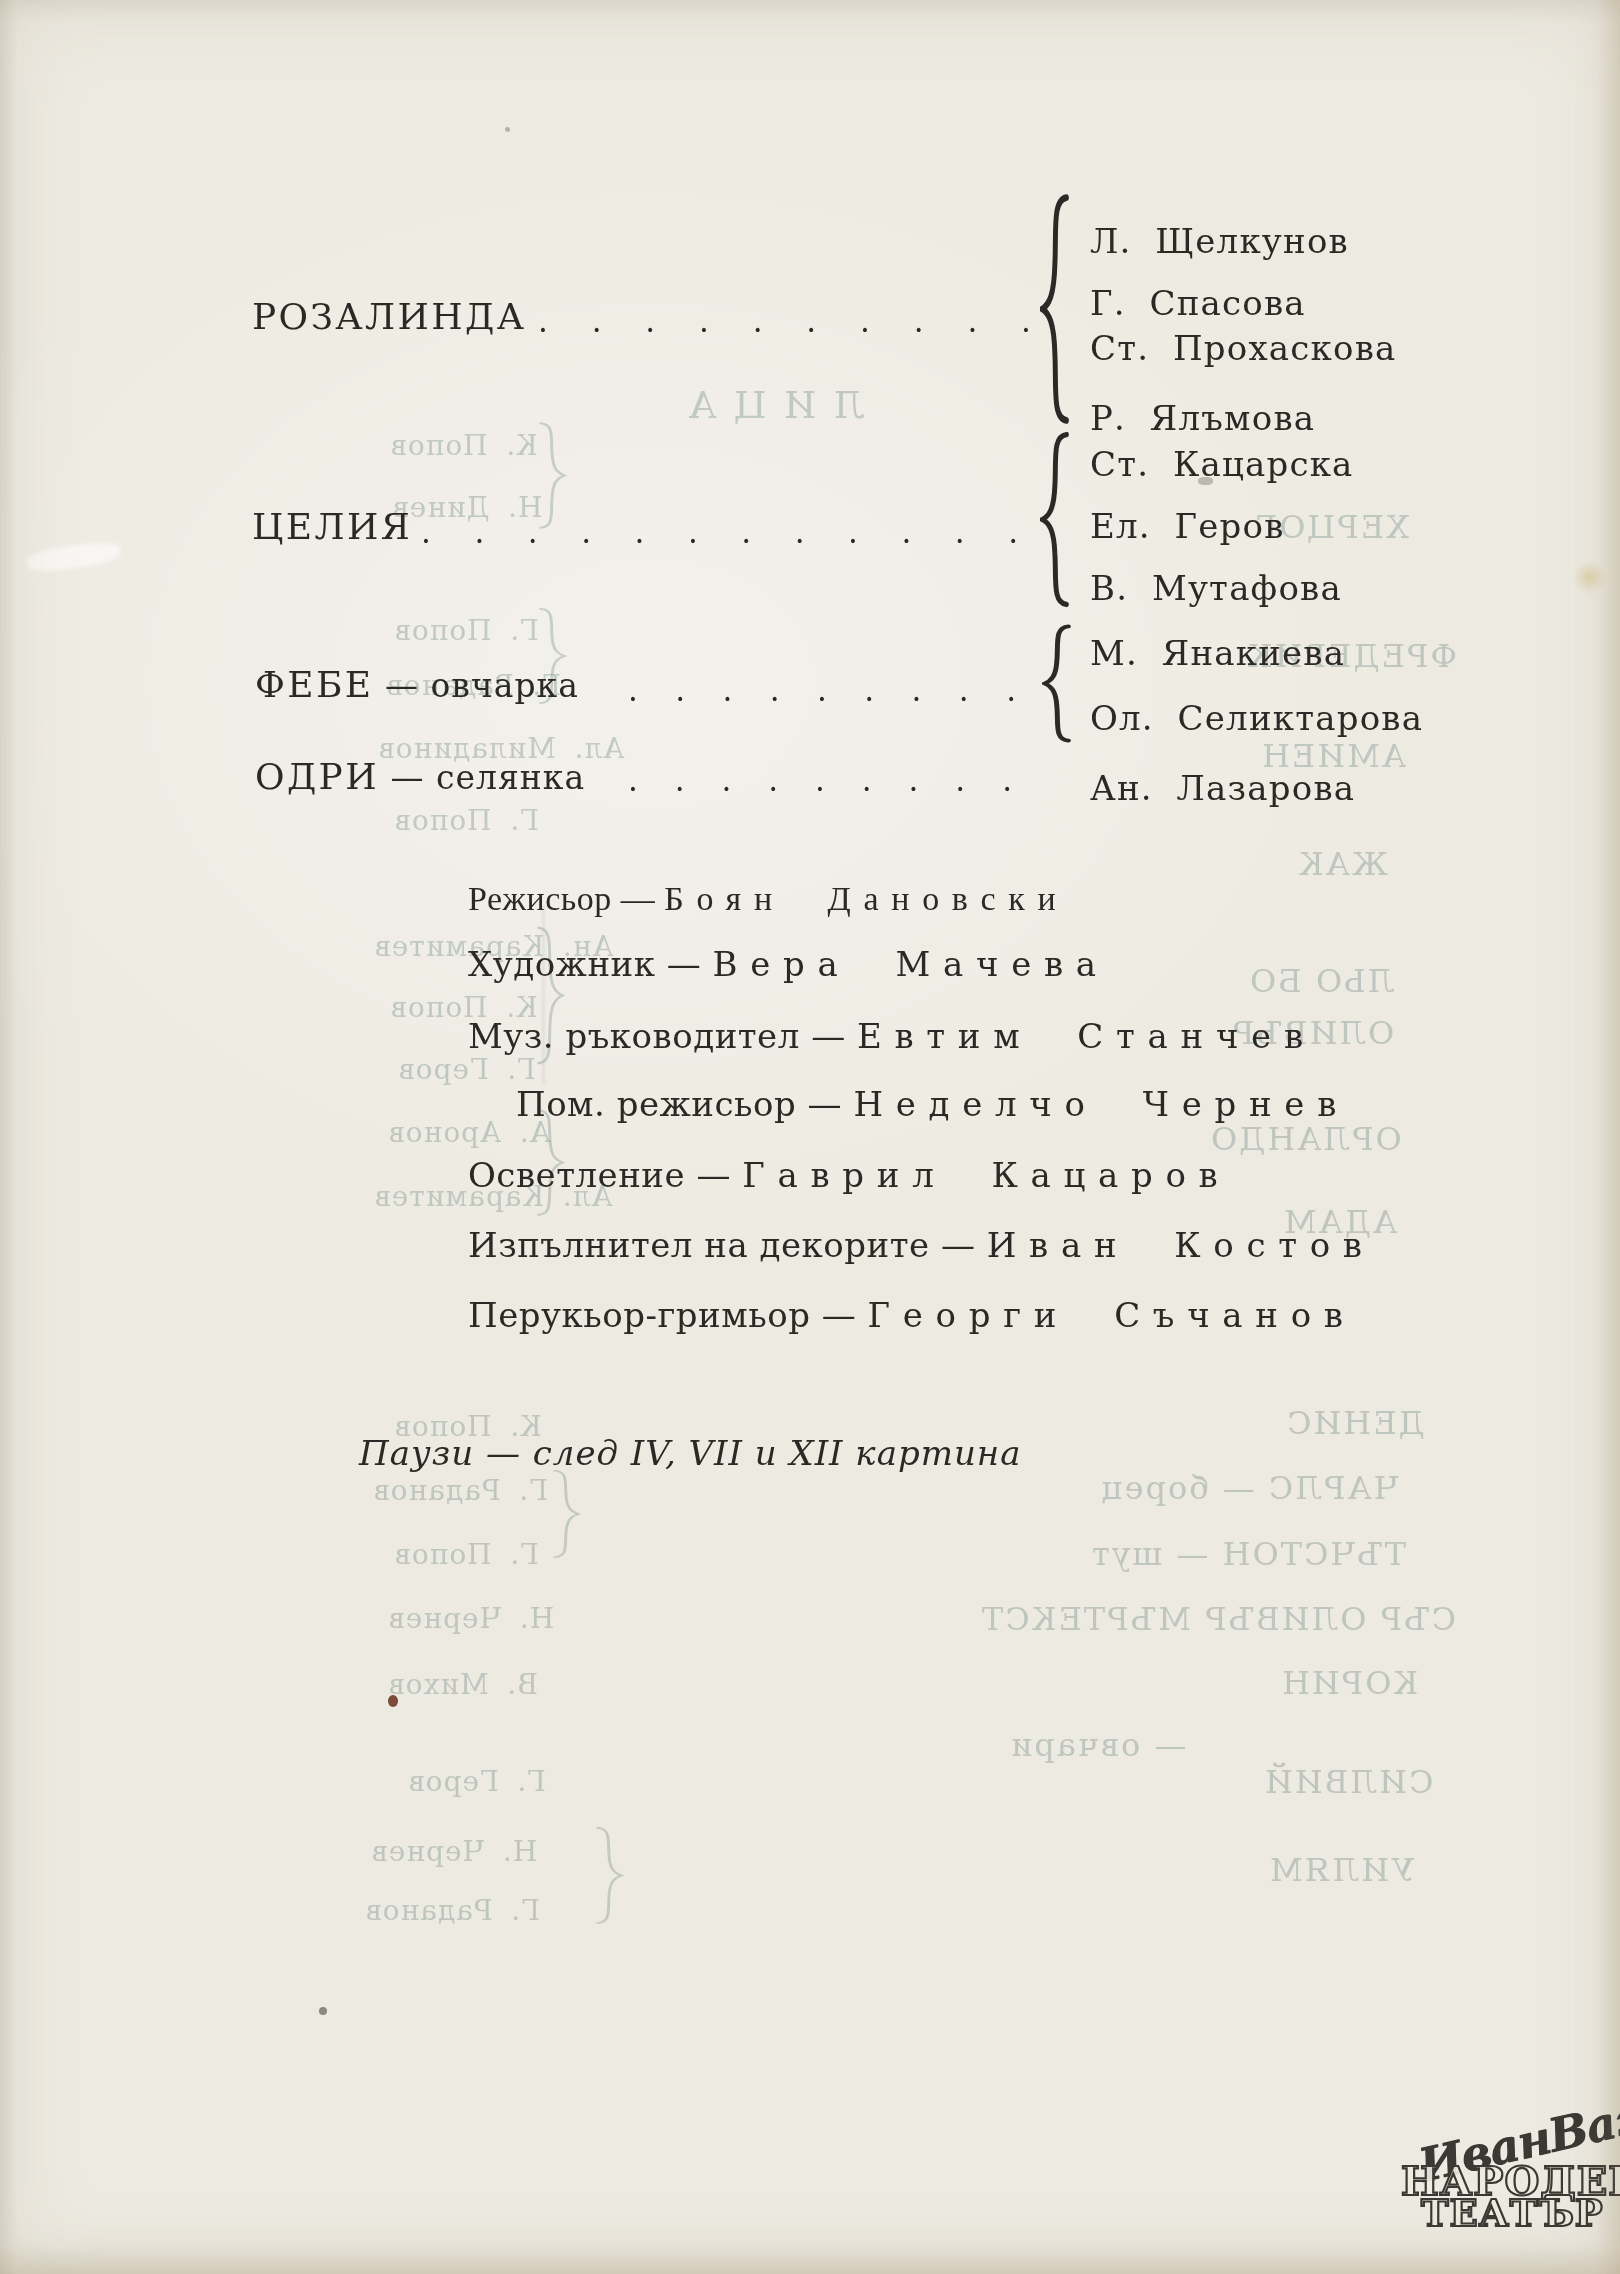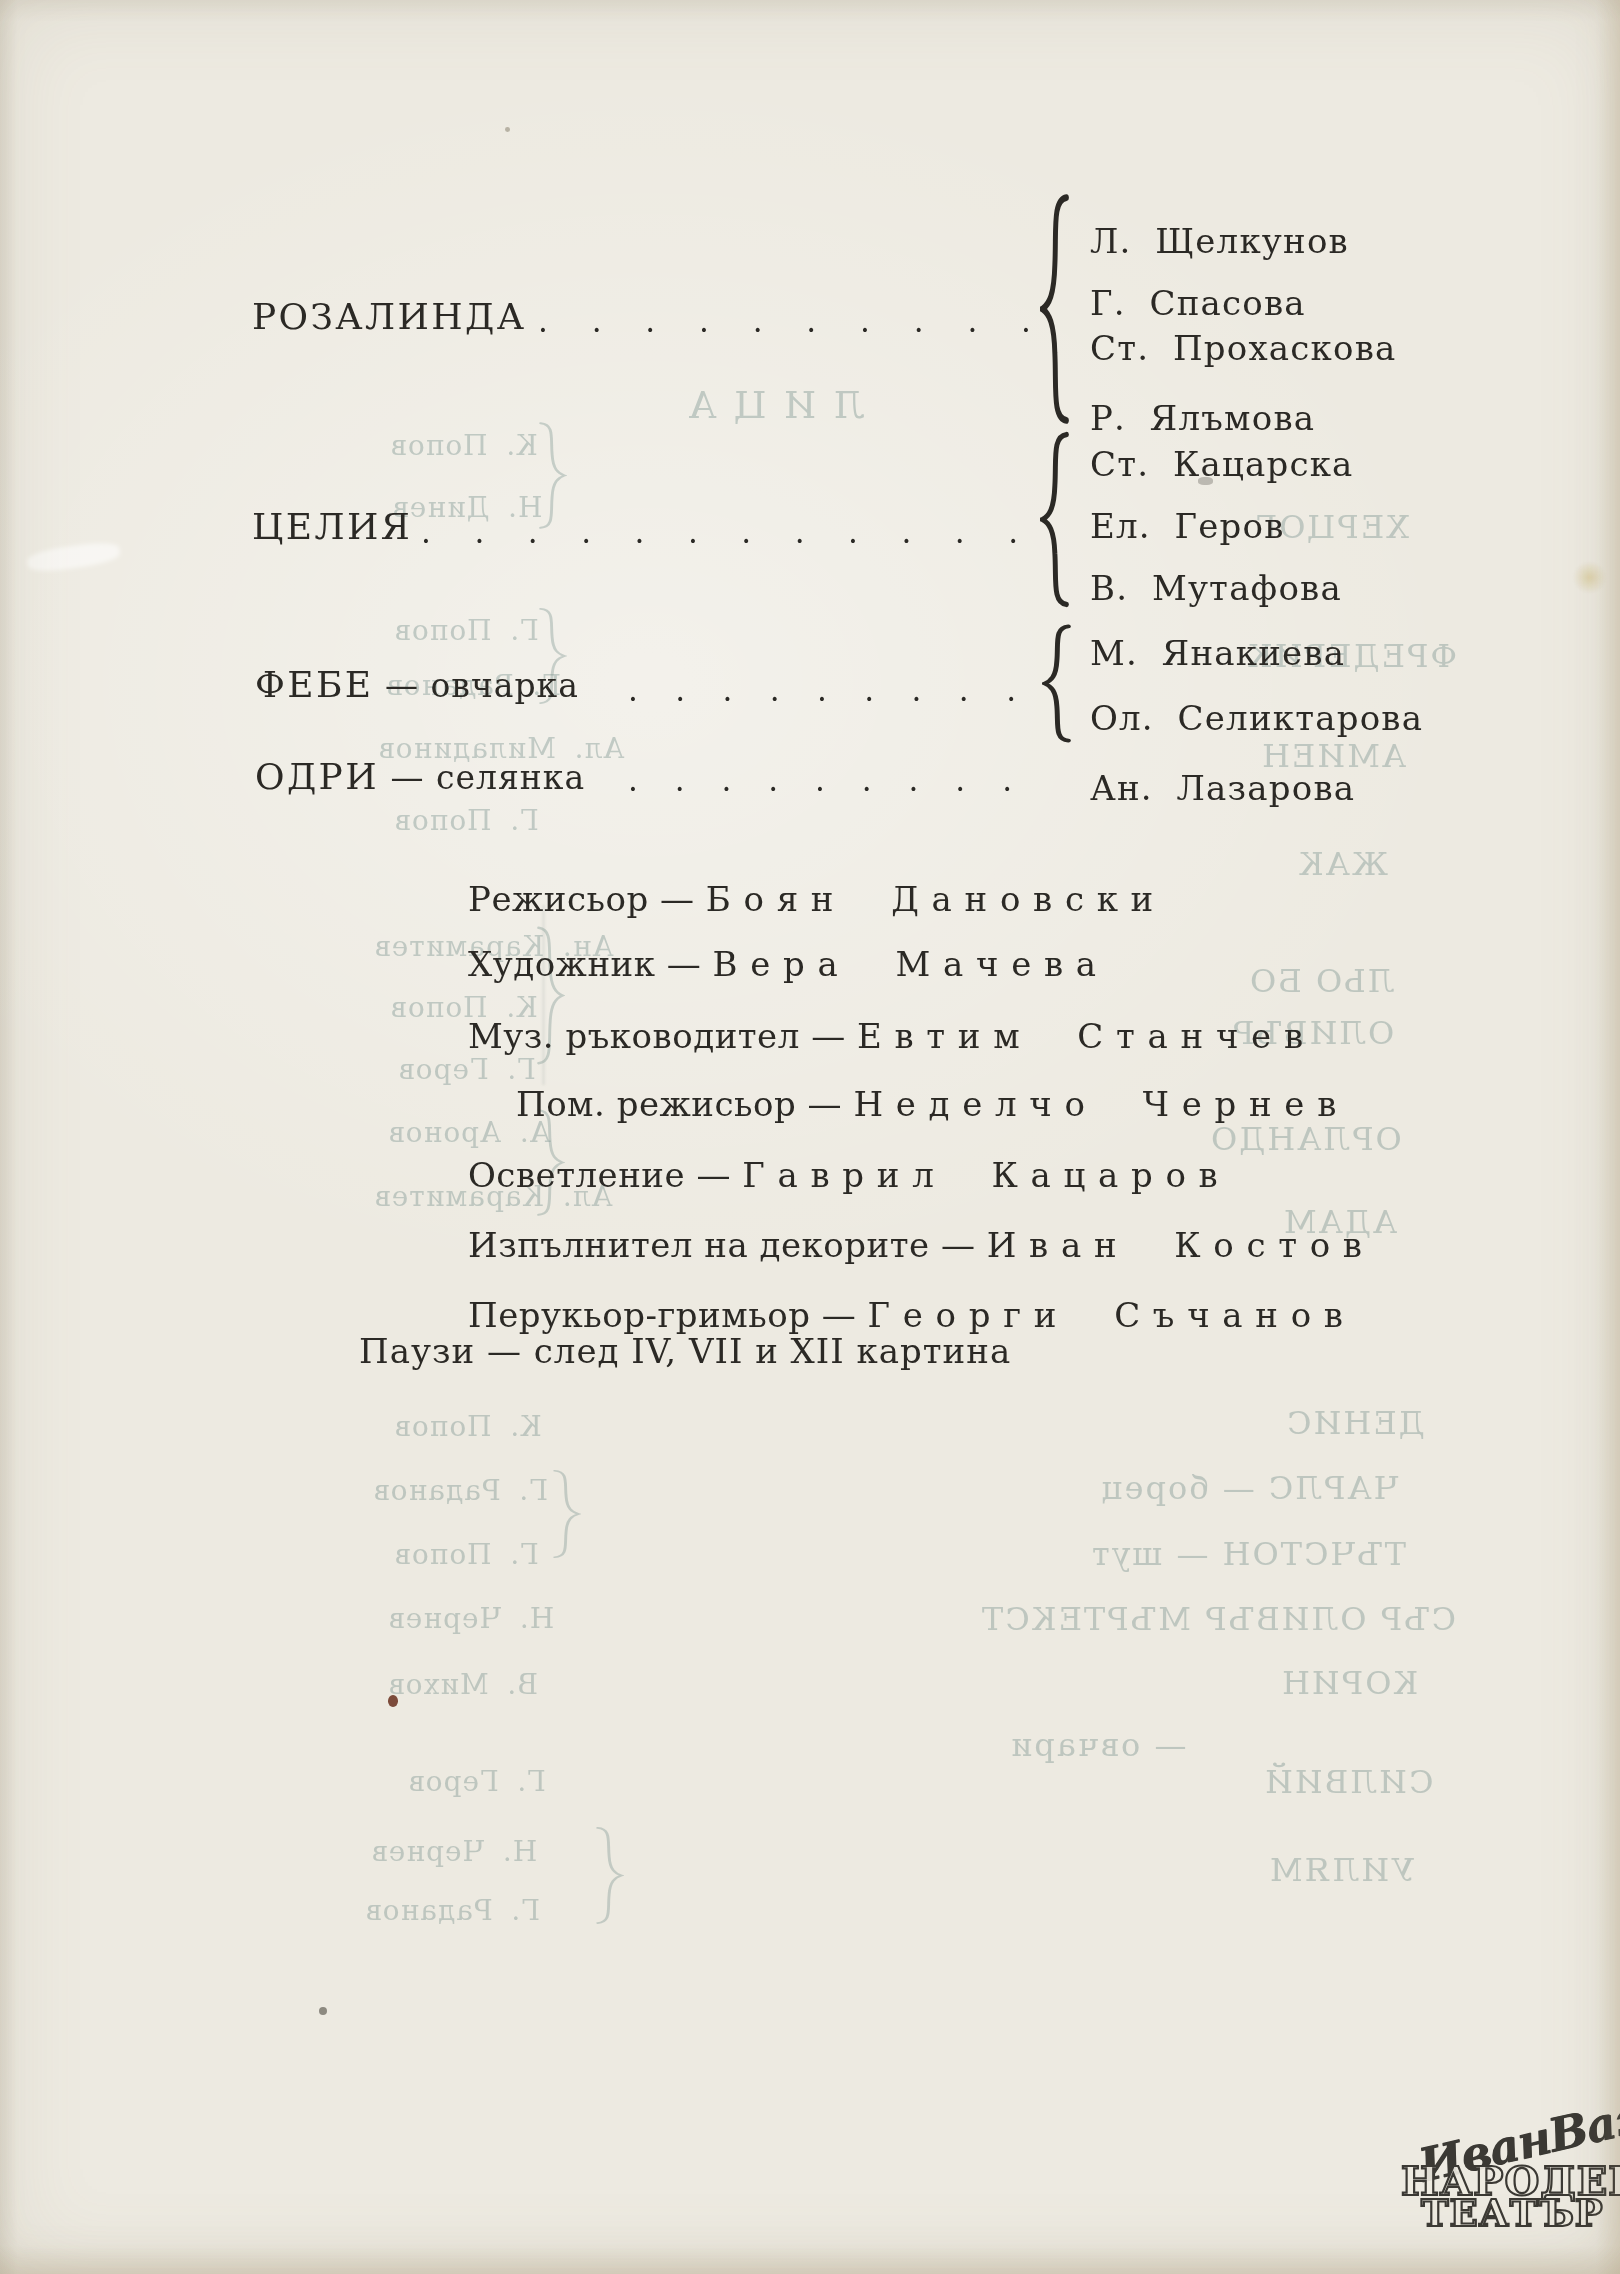--- a/index.html
+++ b/index.html
@@ -175,28 +175,28 @@
         <span>.</span>
         <span>.</span>
         <span>.</span>
         <span>.</span>
         <span>.</span>
         <span>.</span>
         <span>.</span>
         <span>.</span>
       </div>
       <div class="abs actor" style="left: 1090px; top: 768px;">Ан. Лазарова</div>
-      <div class="abs crew" style="left: 468px; top: 879px;"><span>Режисьор — </span><span class="crew-name">Боян Дановски</span></div>
+      <div class="abs crew" style="left: 468px; top: 879px; font-family: Liberation Serif, serif;"><span>Режисьор — </span><span class="crew-name">Боян Дановски</span></div>
       <div class="abs crew" style="left: 468px; top: 944px;"><span>Художник — </span><span class="crew-name">Вера Мачева</span></div>
       <div class="abs crew" style="left: 468px; top: 984px; margin-top: 32px;"><span>Муз. ръководител — </span><span class="crew-name">Евтим Станчев</span></div>
       <div class="abs crew" style="left: 468px; top: 1084px; margin-left: 48px;"><span>Пом. режисьор — </span><span class="crew-name">Неделчо Чернев</span></div>
       <div class="abs crew" style="left: 468px; top: 1155px;"><span>Осветление — </span><span class="crew-name">Гаврил Кацаров</span></div>
       <div class="abs crew" style="left: 468px; top: 1225px;"><span>Изпълнител на декорите — </span><span class="crew-name">Иван Костов</span></div>
       <div class="abs crew" style="left: 468px; top: 1295px;"><span>Перукьор-гримьор — </span><span class="crew-name">Георги Съчанов</span></div>
-      <div class="abs pauses" style="left: 359px; top: 1331px;">Паузи — след IV, VII и XII картина</div>
+      <div class="abs pauses" style="left: 359px; top: 1433px; font-style: italic;">Паузи — след IV, VII и XII картина</div>
     </div>
 
   <div class="abs stamp-script" style="left:1416px;top:2107px;">ИванВазов</div>
   <div class="abs stamp-outline" style="left:1401px;top:2157px;font-size:40px;">НАРОДЕН</div>
   <div class="abs stamp-outline" style="left:1421px;top:2192px;font-size:37px;">ТЕАТЪР</div>
 
   <div class="speck" style="left:388px;top:1695px;width:9.8px;height:11.7px;background:#7c4b3a;"></div>
   <div class="speck" style="left:319px;top:2007px;width:7.8px;height:7.8px;background:#8d8a80;"></div>
   <div class="speck" style="left:1572px;top:562px;width:35px;height:31px;background:radial-gradient(circle,rgba(205,186,118,0.5),rgba(205,186,118,0) 70%);filter:blur(1px);"></div>
   <div class="speck" style="left:505px;top:127px;width:4.9px;height:4.9px;background:#b7b2a4;"></div>

